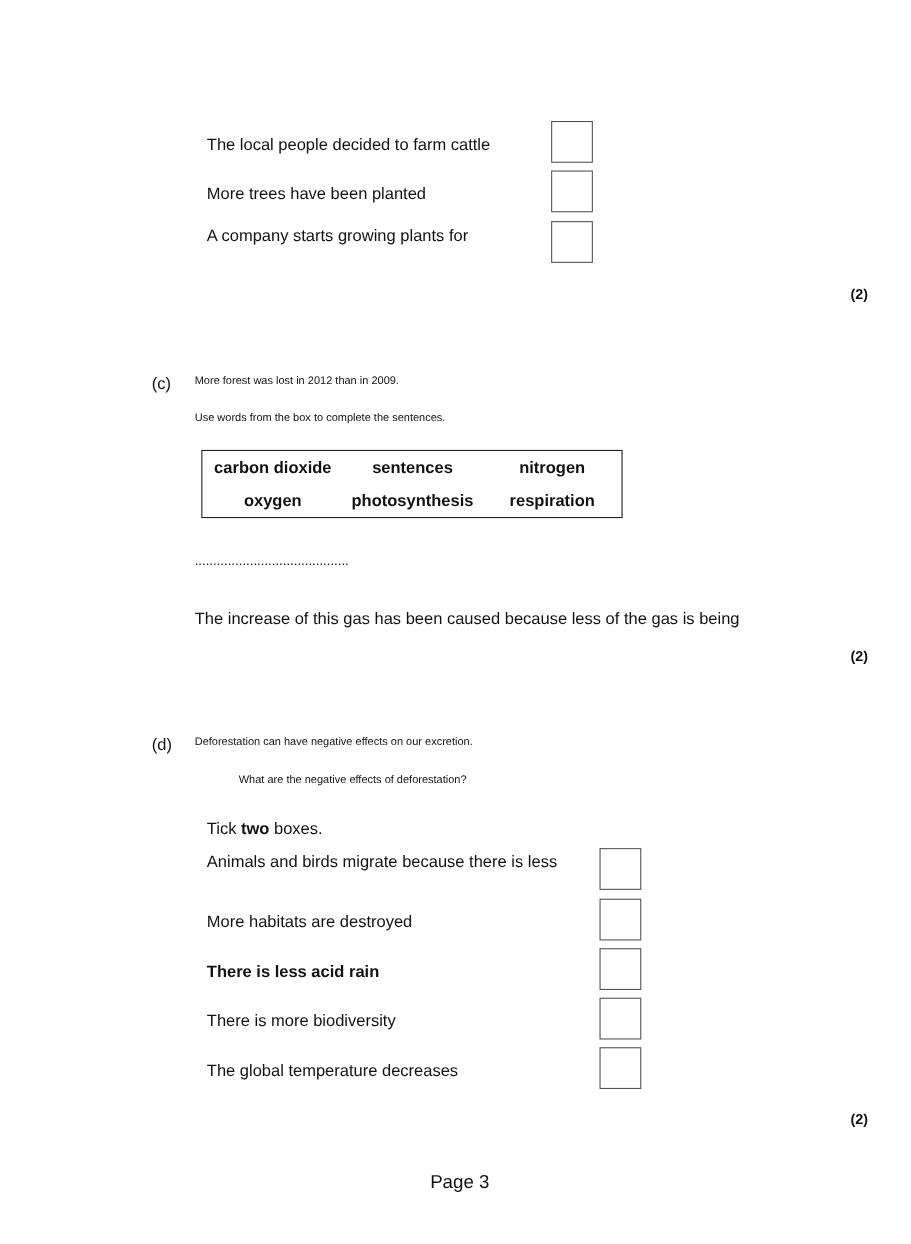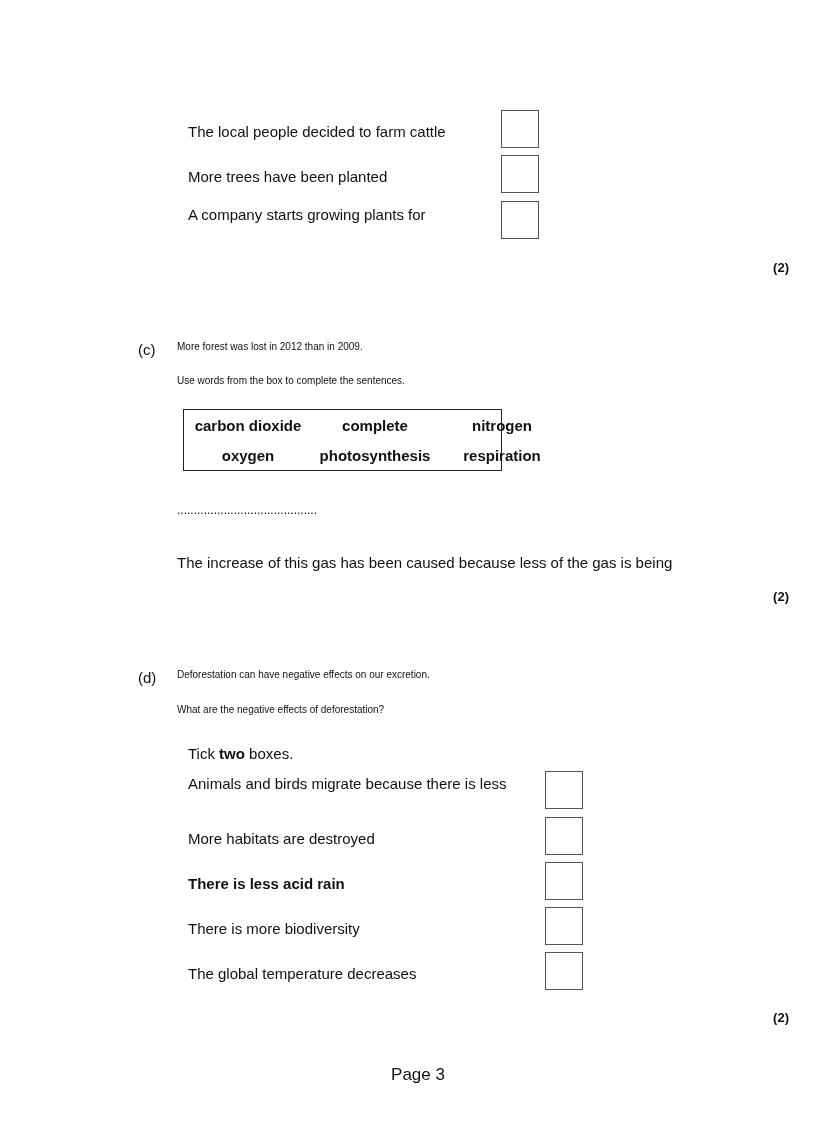--- a/index.html
+++ b/index.html
@@ -10,21 +10,21 @@
   .abs { position: absolute; white-space: nowrap; }
   .opt { position: absolute; left: 188px; font-size: 15px; line-height: 17px; }
   .tickbox {
     position: absolute; width: 38px; height: 38px;
     border: 1.5px solid #555555; background: #ffffff; box-sizing: border-box; cursor: pointer;
   }
   .marks { position: absolute; right: 39px; font-weight: bold; font-size: 13px; }
   .qlabel { position: absolute; left: 138px; font-size: 15px; }
   .qtext { position: absolute; left: 177px; font-size: 10px; white-space: nowrap; }
   .wordbox {
-    position: absolute; left: 183px; top: 409px; width: 319px; height: 62px;
+    position: absolute; left: 183px; top: 409px; width: 383px; height: 62px;
     border: 1.5px solid #222222; box-sizing: border-box;
   }
   .word { position: absolute; font-weight: bold; font-size: 15px; white-space: nowrap; transform: translateX(-50%); }
   .para { position: absolute; left: 177px; font-size: 15px; line-height: 18px; }
   .page-num { position: absolute; left: 0; width: 836px; text-align: center; top: 1065px; font-size: 17px; }
 </style>
 </head>
 <body>
 
 <div class="opt" style="top:123px;">
@@ -43,40 +43,40 @@
 <div class="tickbox" style="left:501px; top:201px;"></div>
 
 <div class="marks" style="top:260px;">(2)</div>
 
 <div class="qlabel" style="top:341px;">(c)</div>
 <div class="qtext" style="top:341px;">More forest was lost in 2012 than in 2009.</div>
 <div class="qtext" style="top:375px;">Use words from the box to complete the sentences.</div>
 
 <div class="wordbox">
   <span class="word" style="left:64px; top:7px;">carbon dioxide</span>
-  <span class="word" style="left:191px; top:7px;">complete</span>
+  <span class="word" style="left:191px; top:7px;">sentences</span>
   <span class="word" style="left:318px; top:7px;">nitrogen</span>
   <span class="word" style="left:64px; top:37px;">oxygen</span>
   <span class="word" style="left:191px; top:37px;">photosynthesis</span>
   <span class="word" style="left:318px; top:37px;">respiration</span>
 </div>
 
 <div class="para" style="top:501px;">
   <div style="font-size:12px; letter-spacing:0px; margin-top:0px;">..........................................</div>
 </div>
 
 <div class="para" style="top:554px;">
   <div>The increase of this gas has been caused because less of the gas is being</div>
 </div>
 
 <div class="marks" style="top:589px;">(2)</div>
 
 <div class="qlabel" style="top:669px;">(d)</div>
 <div class="qtext" style="top:669px;">Deforestation can have negative effects on our excretion.</div>
-<div class="qtext" style="top:704px;">What are the negative effects of deforestation?</div>
+<div class="qtext" style="top:704px;margin-left:40px;">What are the negative effects of deforestation?</div>
 
 <div class="abs" style="left:188px; top:745px; font-size:15px;">
   <span>Tick </span><b>two</b><span> boxes.</span>
 </div>
 
 <div class="opt" style="top:775px;">
   <div>Animals and birds migrate because there is less</div>
 </div>
 <div class="tickbox" style="left:545px; top:771px;"></div>
 

